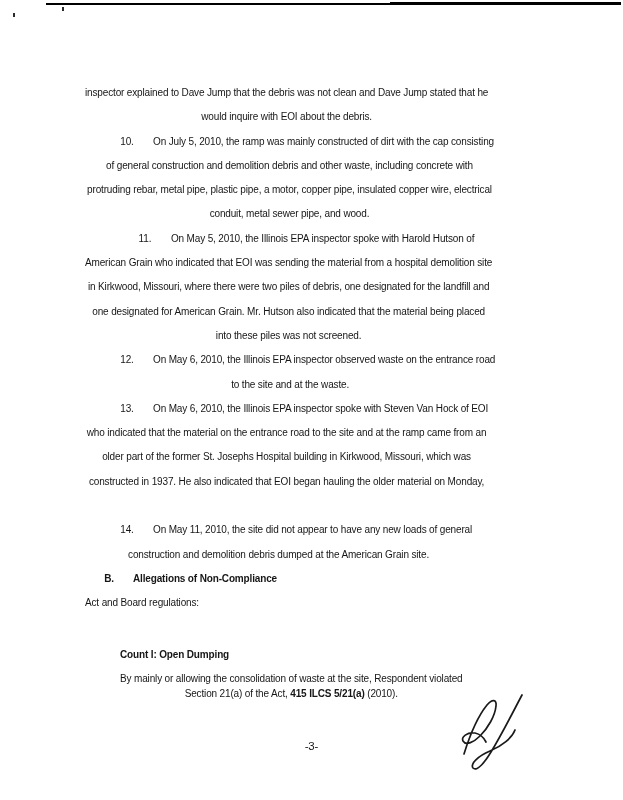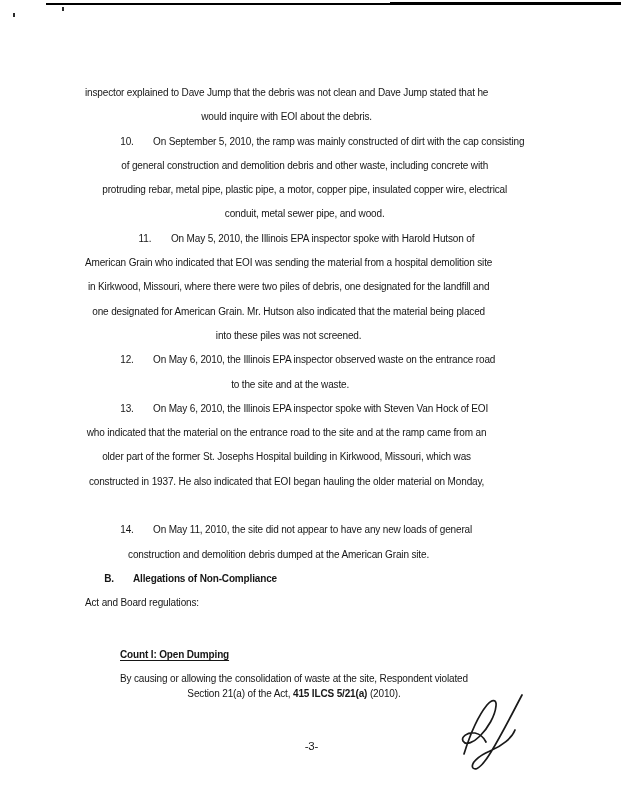--- a/index.html
+++ b/index.html
@@ -29,21 +29,20 @@
     text-align:center;
   }
   .single .line{height:15.2px;}
   .pnum{display:inline-block;margin-left:16px;width:52px;}
   .indent{display:inline-block;width:35px;}
   .seclabel{display:inline-block;width:48px;font-weight:bold;}
   .bold{font-weight:bold;}
   .count-heading{
     margin-left:35px;
     font-weight:bold;
-    text-decoration:underline;
     text-underline-offset:2px;
   }
   .count-body{margin-left:35px;}
   .pagenum{
     position:absolute;left:0;right:0;top:740px;
     text-align:center;font-size:11.5px;letter-spacing:-0.15px;
   }
   .signature{position:absolute;left:450px;top:690px;width:95px;height:92px;}
 </style>
 </head>
@@ -55,21 +54,21 @@
   <div class="topline-thick"></div>
   <div class="scan-mark mark-a"></div>
   <div class="scan-mark mark-b"></div>
 
   <div class="block" style="top:86px">
     <div class="line">inspector explained to Dave Jump that the debris was not clean and Dave Jump stated that he</div>
     <div class="line">would inquire with EOI about the debris.</div>
   </div>
 
   <div class="block" style="top:134.6px">
-    <div class="line"><span class="pnum">10.</span><span>On September 5, 2010, the ramp was mainly constructed of dirt with the cap consisting</span></div>
+    <div class="line"><span class="pnum">10.</span><span>On July 5, 2010, the ramp was mainly constructed of dirt with the cap consisting</span></div>
     <div class="line">of general construction and demolition debris and other waste, including concrete with</div>
     <div class="line">protruding rebar, metal pipe, plastic pipe, a motor, copper pipe, insulated copper wire, electrical</div>
     <div class="line">conduit, metal sewer pipe, and wood.</div>
   </div>
 
   <div class="block" style="top:231.8px">
     <div class="line"><span class="pnum">11.</span><span>On May 5, 2010, the Illinois EPA inspector spoke with Harold Hutson of</span></div>
     <div class="line">American Grain who indicated that EOI was sending the material from a hospital demolition site</div>
     <div class="line">in Kirkwood, Missouri, where there were two piles of debris, one designated for the landfill and</div>
     <div class="line">one designated for American Grain. Mr. Hutson also indicated that the material being placed</div>
@@ -99,21 +98,21 @@
 
   <div class="block" style="top:596.3px">
     <div class="line">Act and Board regulations:</div>
   </div>
 
   <div class="block" style="top:648px">
     <div class="line count-heading">Count I: Open Dumping</div>
   </div>
 
   <div class="block single" style="top:671.5px">
-    <div class="line count-body">By causing or allowing the consolidation of waste at the site, Respondent violated</div>
+    <div class="line count-body">By mainly or allowing the consolidation of waste at the site, Respondent violated</div>
     <div class="line count-body">
       <span>Section 21(a) of the Act, </span><span class="bold">415 ILCS 5/21(a)</span><span> (2010).</span>
     </div>
   </div>
 
   <div class="pagenum">-3-</div>
 
   <svg class="signature" viewBox="0 0 95 92" fill="none" xmlns="http://www.w3.org/2000/svg">
     <path d="M14,64 C19,48 28,26 37,15 C42,9 47,9 46,16 C45,26 38,38 30,46 C24,52 16,56 13,51 C11,47 17,42 25,43 C30,44 34,48 36,52" stroke="#1a1a1a" stroke-width="1.7" stroke-linecap="round"></path>
     <path d="M72,5 C64,20 52,44 41,62 C35,72 27,82 23,78 C20,74 28,66 40,61 C52,56 62,48 65,40" stroke="#1a1a1a" stroke-width="1.7" stroke-linecap="round"></path>

